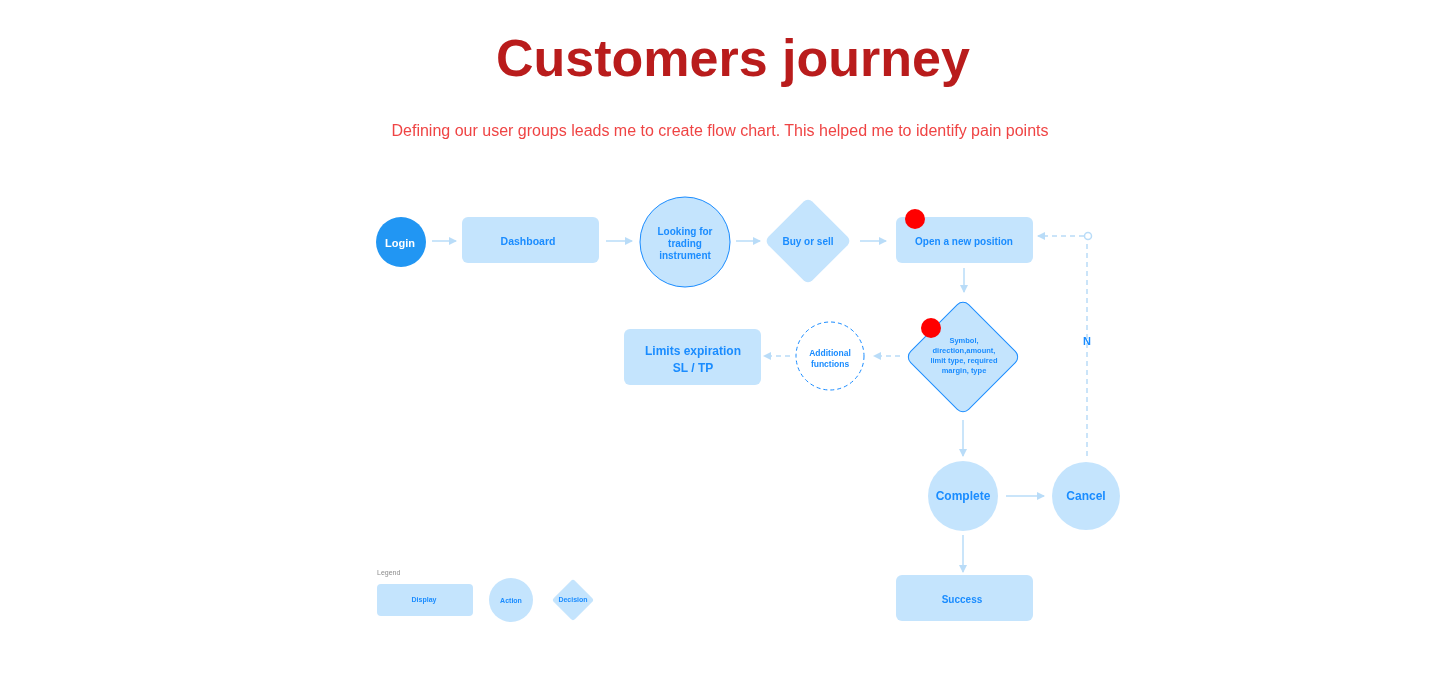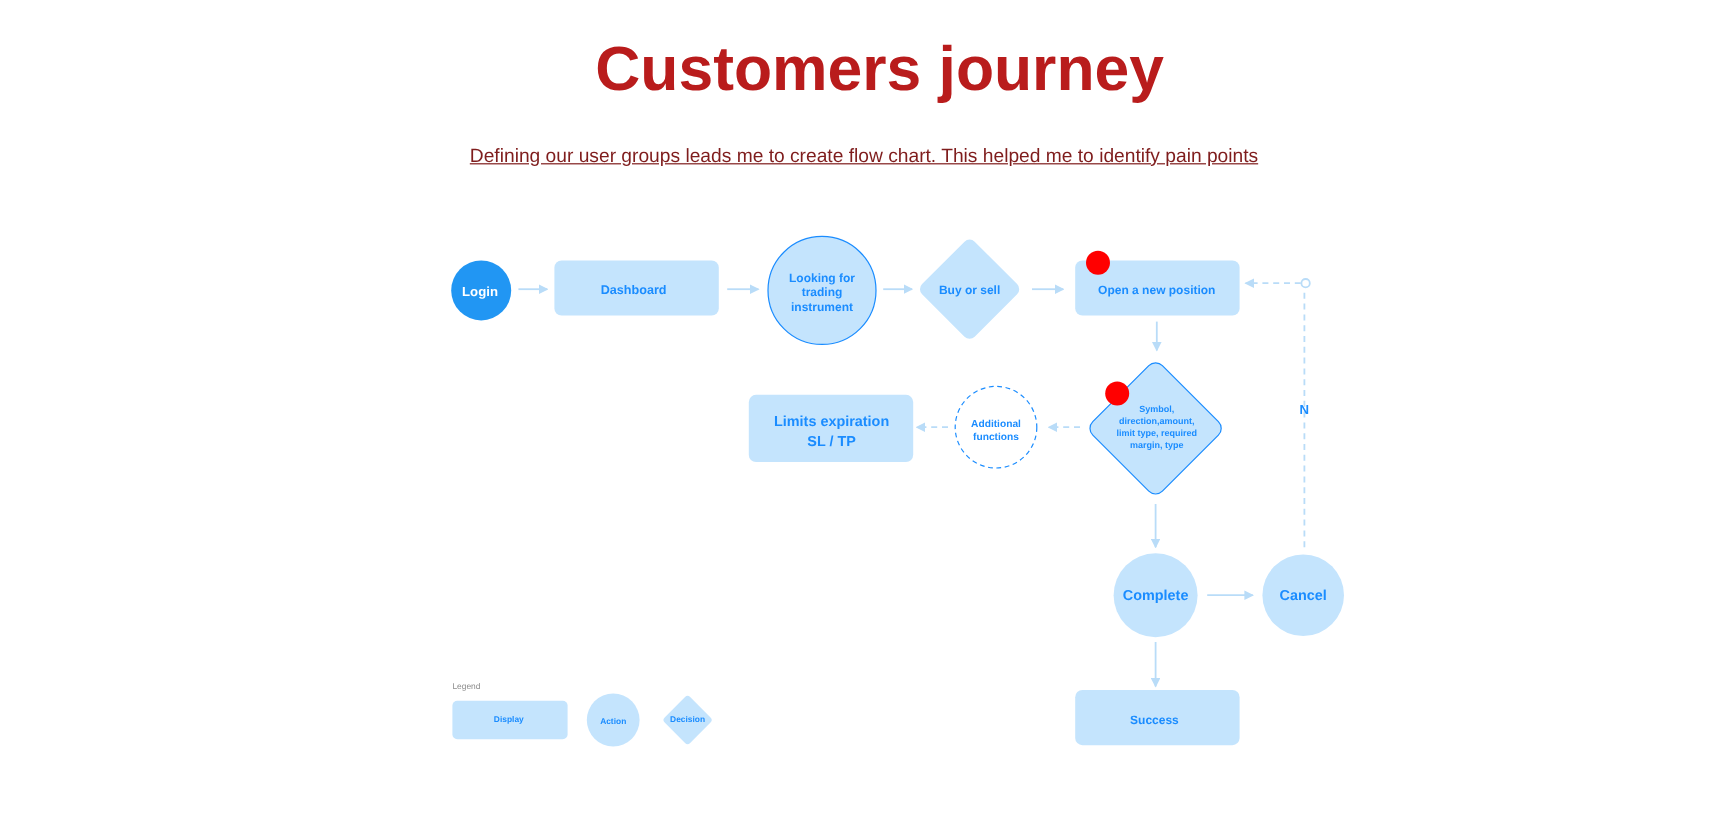--- a/index.html
+++ b/index.html
@@ -1,18 +1,18 @@
 <!DOCTYPE html>
 <html><head>
 <meta charset="utf-8">
 <style>
   html, body { margin:0; padding:0; background:#ffffff; }
   body { width:1440px; height:700px; position:relative; overflow:hidden; font-family:"Liberation Sans", sans-serif; }
   .title { position:absolute; left:0; width:1440px; top:28px; text-align:center; font-size:52px; font-weight:bold; color:#b91c1c; letter-spacing:0px;margin-left:13px; }
-  .subtitle { position:absolute; left:370px; width:700px; top:121px; text-align:center; font-size:16px; line-height:19px; color:#7f1d1d;text-decoration:underline; }
+  .subtitle { position:absolute; left:370px; width:700px; top:121px; text-align:center; font-size:16px; line-height:19px; color:#ef4444; }
   svg.diagram { position:absolute; left:0; top:0; }
   .node-label { font-family:"Liberation Sans", sans-serif; font-weight:bold; fill:#1a8cff; text-anchor:middle; }
   .legend-title { position:absolute; left:377px; top:569px; font-size:7px; color:#8c8c8c; }
 </style>
 </head>
 <body>
 
 <div class="title">Customers journey</div>
 <div class="subtitle">
   <div>Defining our user groups leads me to create flow chart. This helped me to identify pain points</div>

